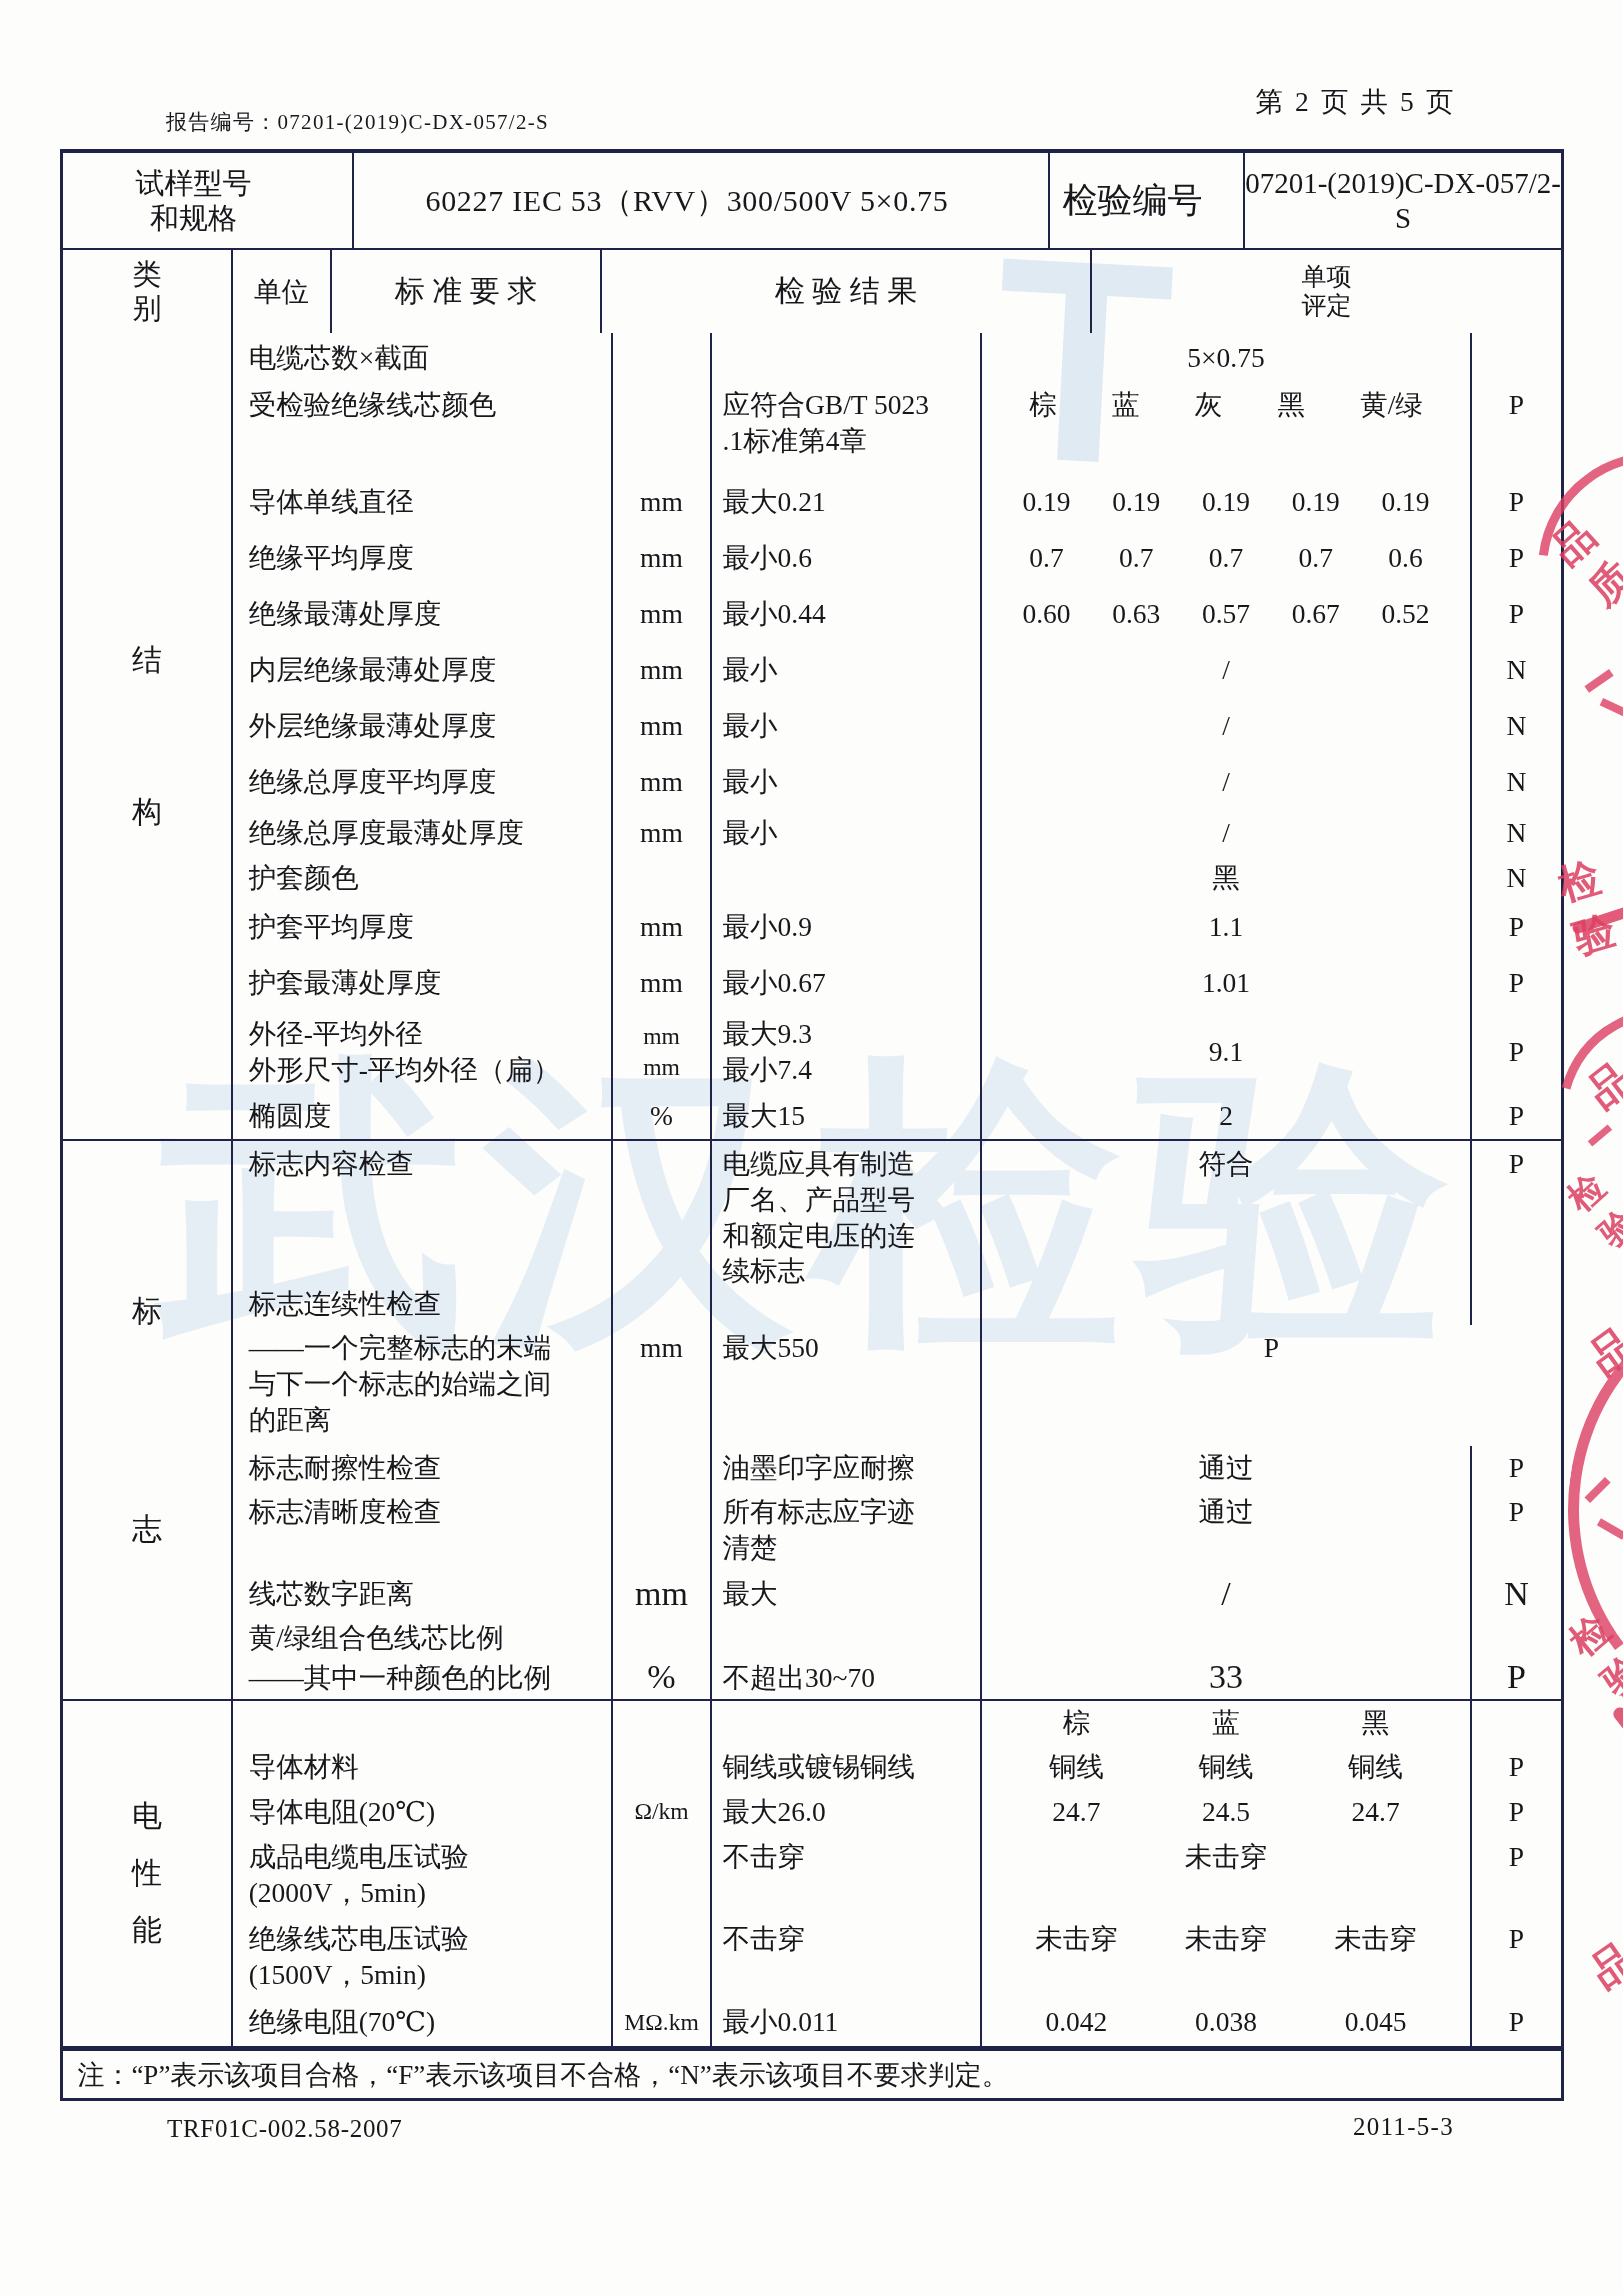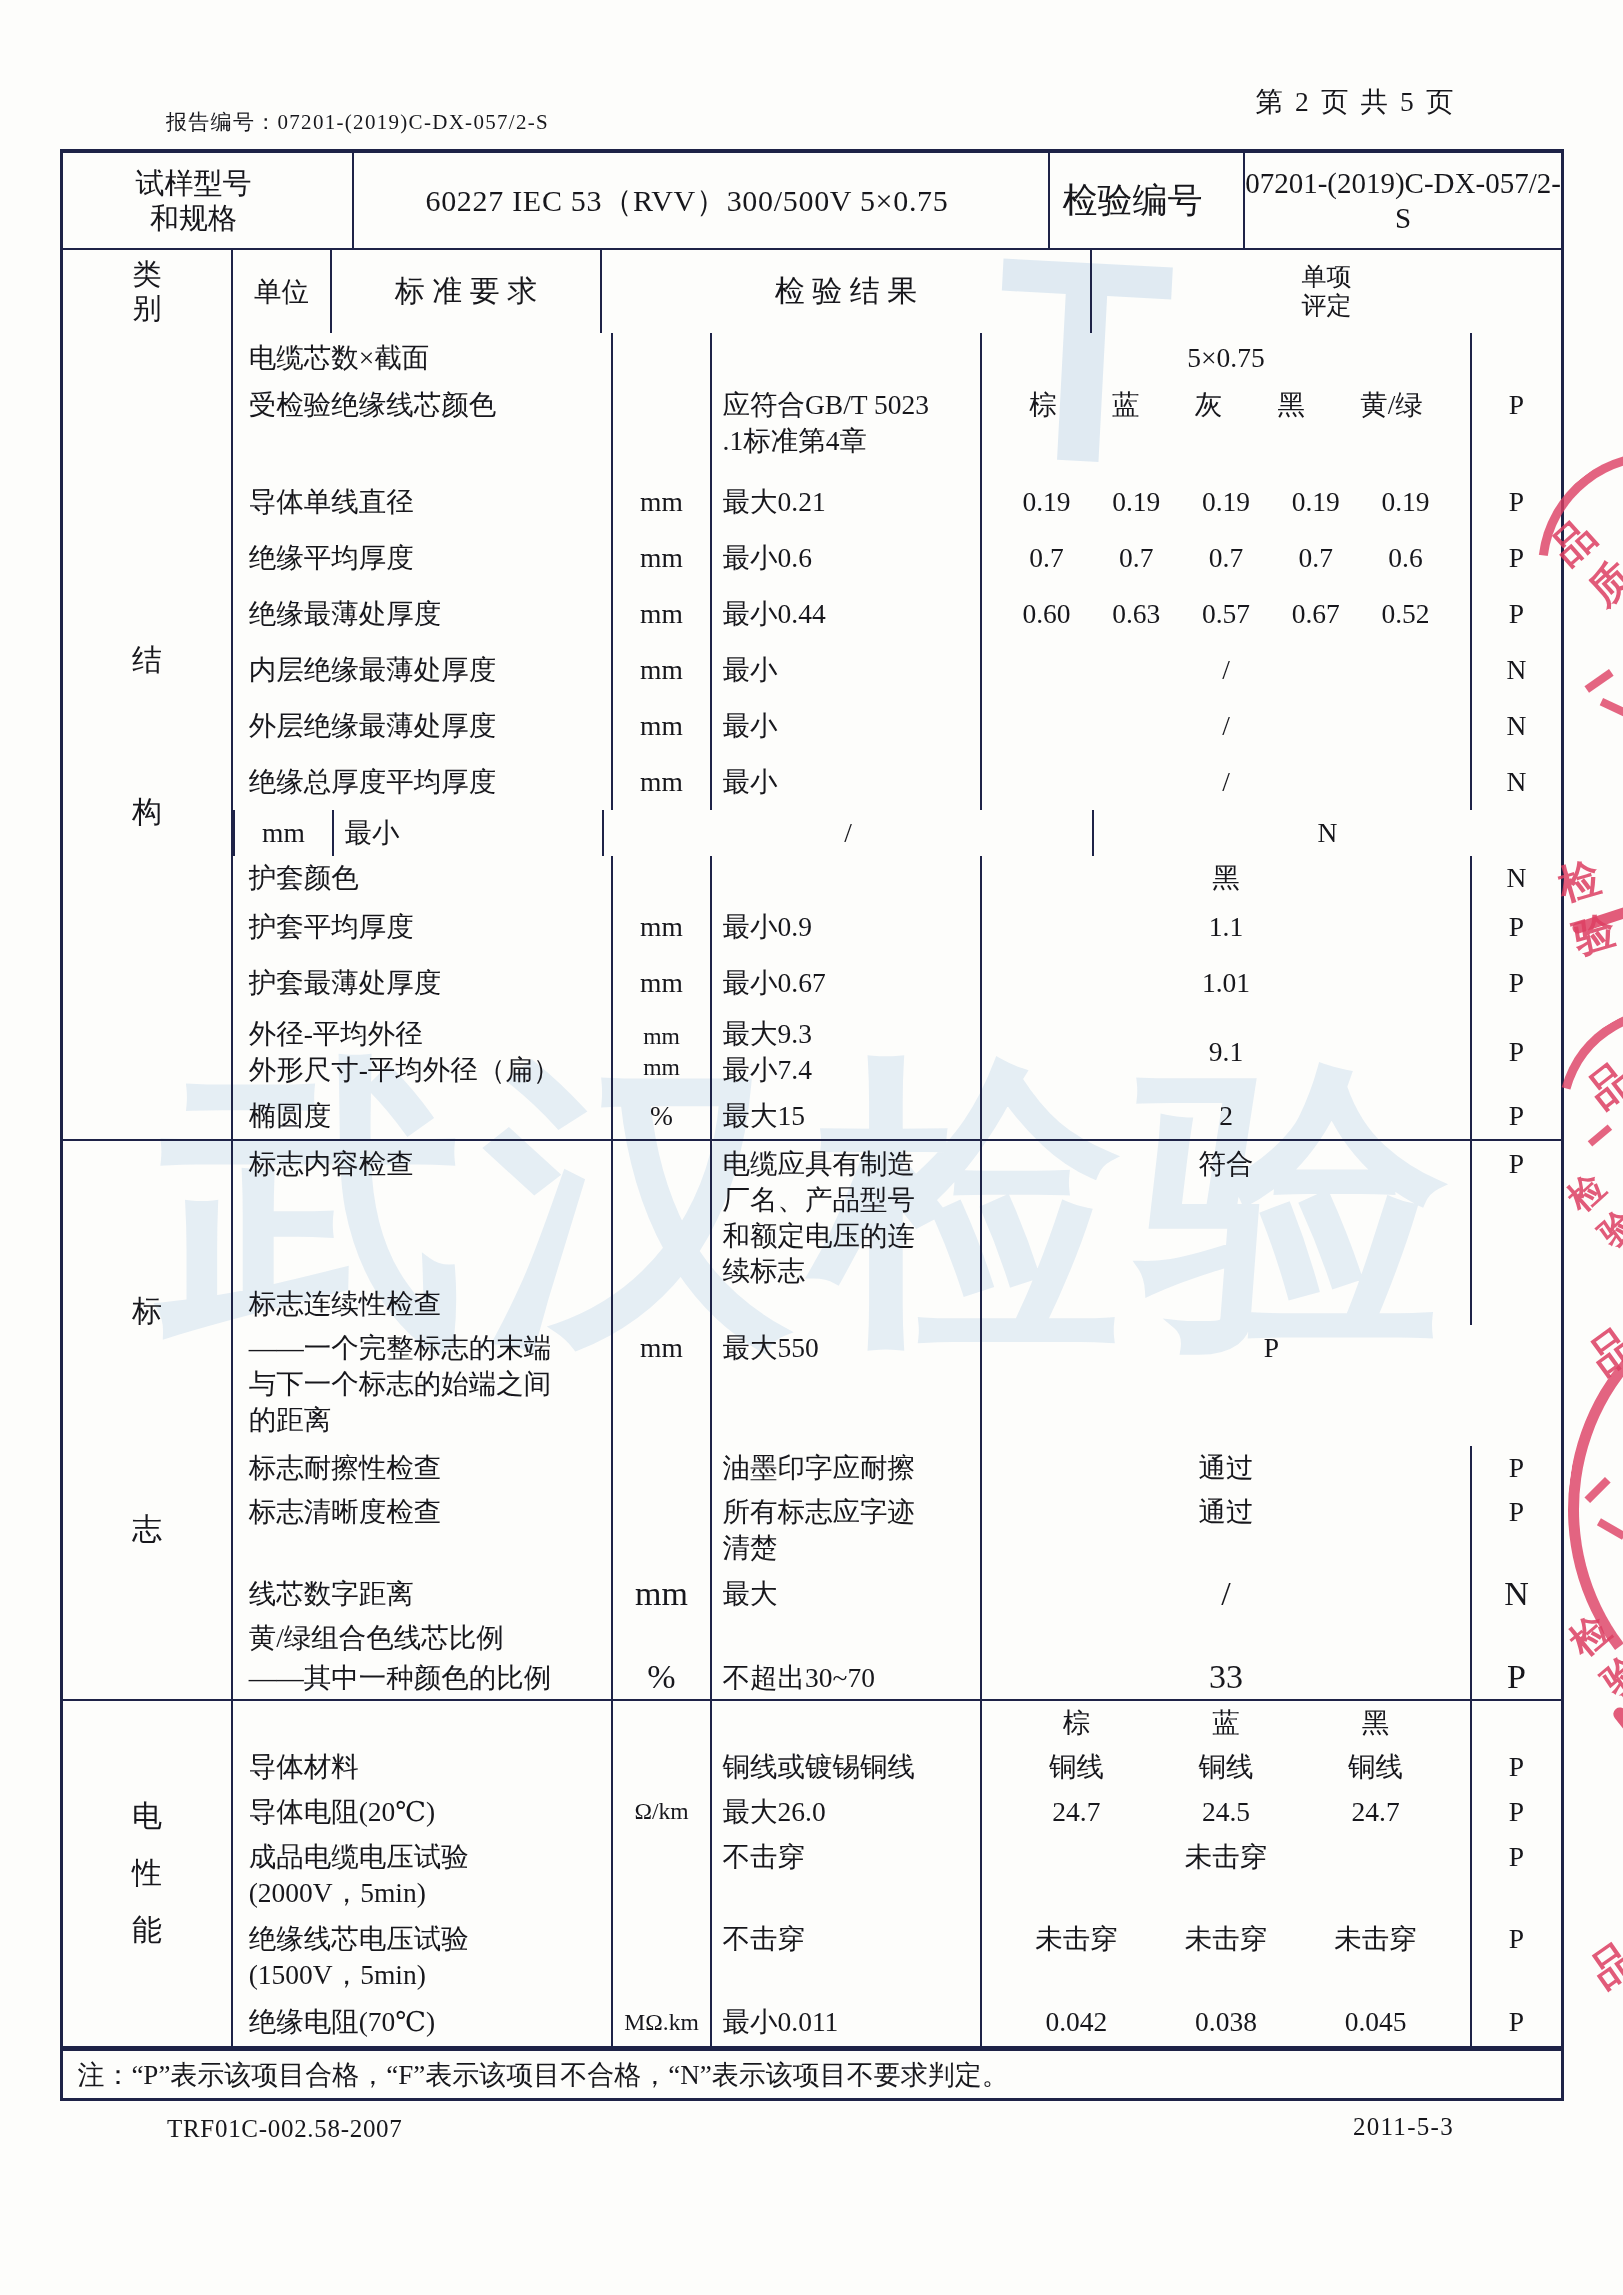--- a/index.html
+++ b/index.html
@@ -209,20 +209,21 @@
               <div class="cell c-verdict">N</div>
             </div>
             <div class="row" style="height: 56px;">
               <div class="cell c-item">绝缘总厚度平均厚度</div>
               <div class="cell c-unit">mm</div>
               <div class="cell c-standard">最小</div>
               <div class="cell c-result">/</div>
               <div class="cell c-verdict">N</div>
             </div>
             <div class="row" style="height: 46px;">
+              <div class="cell c-item">绝缘总厚度最薄处厚度</div>
               <div class="cell c-unit">mm</div>
               <div class="cell c-standard">最小</div>
               <div class="cell c-result">/</div>
               <div class="cell c-verdict">N</div>
             </div>
             <div class="row" style="height: 43px;">
               <div class="cell c-item">护套颜色</div>
               <div class="cell c-unit"></div>
               <div class="cell c-standard"></div>
               <div class="cell c-result">黑</div>

